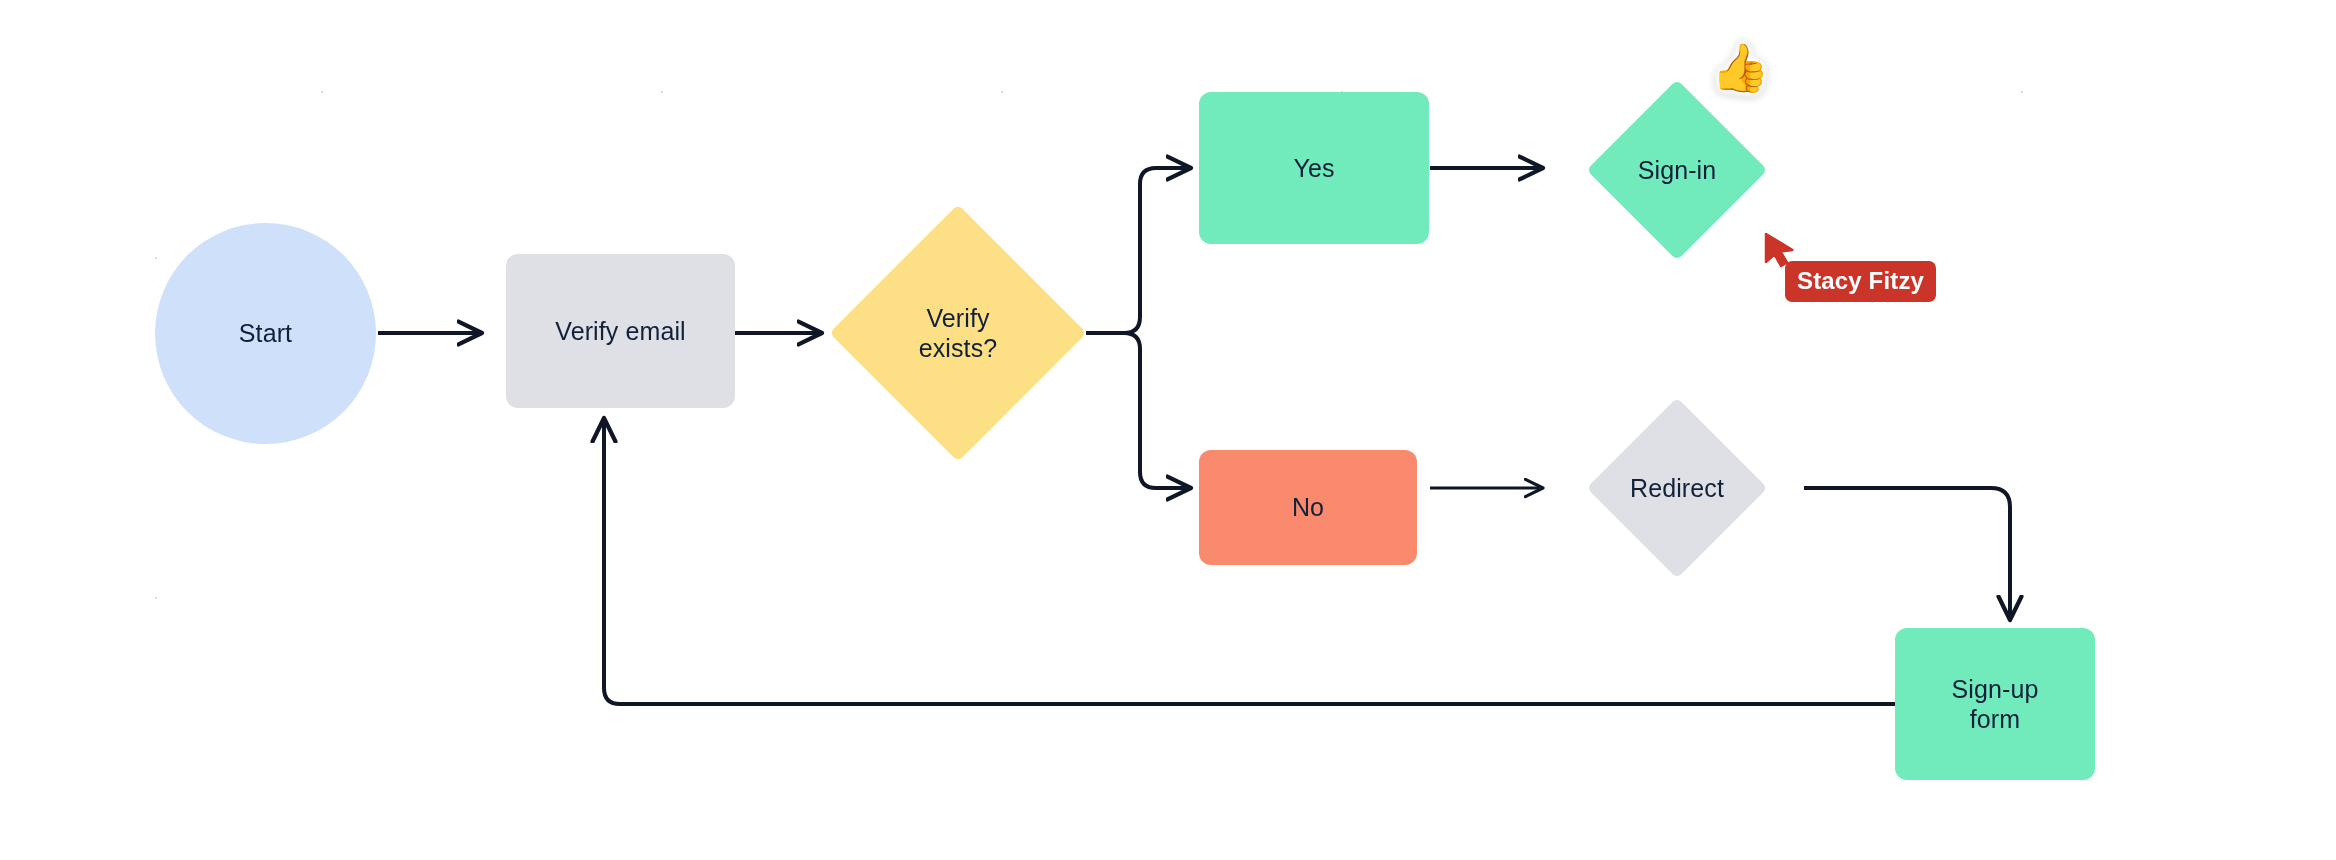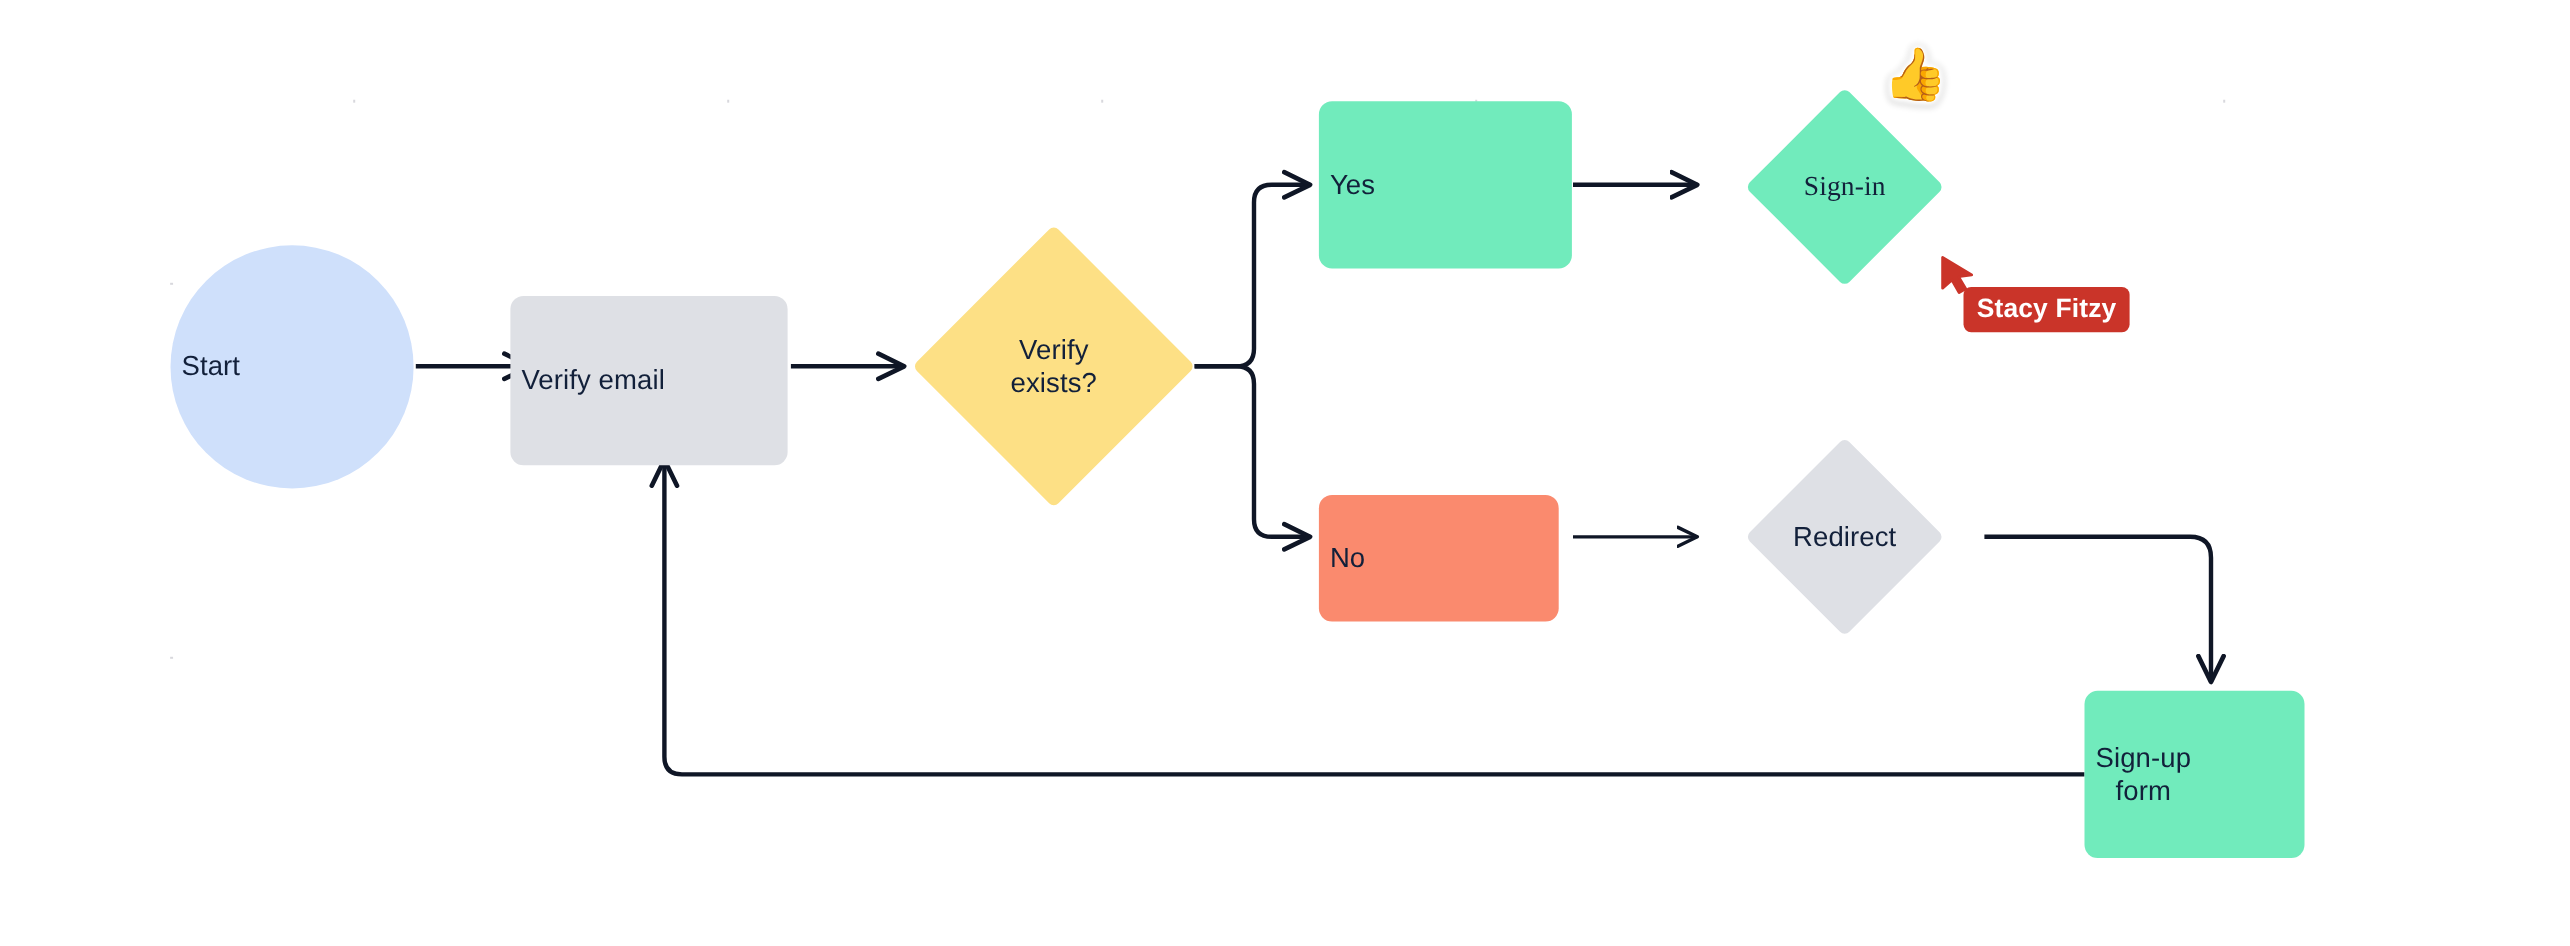--- a/index.html
+++ b/index.html
@@ -35,20 +35,21 @@
     left: 0; top: 0;
     width: 2336px;
     height: 860px;
     pointer-events: none;
   }
   .node {
     position: absolute;
     box-sizing: border-box;
     display: flex;
     align-items: center;
+    justify-content: center;
     text-align: center;
     color: #12203a;
     font-size: 25px;
     line-height: 1.22;
     font-weight: 400;
     letter-spacing: 0.1px;
     user-select: none;
   }
   .node-shape {
     position: absolute;
@@ -139,37 +140,37 @@
 
       <path d="M 1895 704 L 620 704 Q 604 704 604 688 L 604 418" marker-end="url(#arrowhead)"></path>
     </g>
   </svg>
 
   <div class="node" style="left:155px; top:223px; width:221px; height:221px;">
     <div class="node-shape shape-circle" style="background:#cfe0fb;"></div>
     <div class="node-label">Start</div>
   </div>
 
-  <div class="node" style="left:464px; top:254px; width:252px; height:154px;margin-top:15px;">
+  <div class="node" style="left:506px; top:254px; width:229px; height:154px;">
     <div class="node-shape shape-rect" style="background:#dee0e5;"></div>
     <div class="node-label">Verify email</div>
   </div>
 
   <div class="node" style="left:867px; top:242px; width:182px; height:182px;">
     <div class="node-shape shape-diamond" style="background:#fde085;"></div>
     <div class="node-label" style="width:230px;">Verify
 exists?</div>
   </div>
 
   <div class="node" style="left:1199px; top:92px; width:230px; height:152px;">
     <div class="node-shape shape-rect" style="background:#71ebbc;"></div>
     <div class="node-label">Yes</div>
   </div>
 
-  <div class="node" style="left:1613px; top:106px; width:128px; height:128px;font-family:Liberation Serif, serif;">
+  <div class="node" style="left:1613px; top:106px; width:128px; height:128px;">
     <div class="node-shape shape-diamond" style="background:#71ebbc;"></div>
     <div class="node-label" style="width:200px;">Sign-in</div>
   </div>
 
   <div class="node" style="left:1199px; top:450px; width:218px; height:115px;">
     <div class="node-shape shape-rect" style="background:#fa8a6e;"></div>
     <div class="node-label">No</div>
   </div>
 
   <div class="node" style="left:1613px; top:424px; width:128px; height:128px;">

